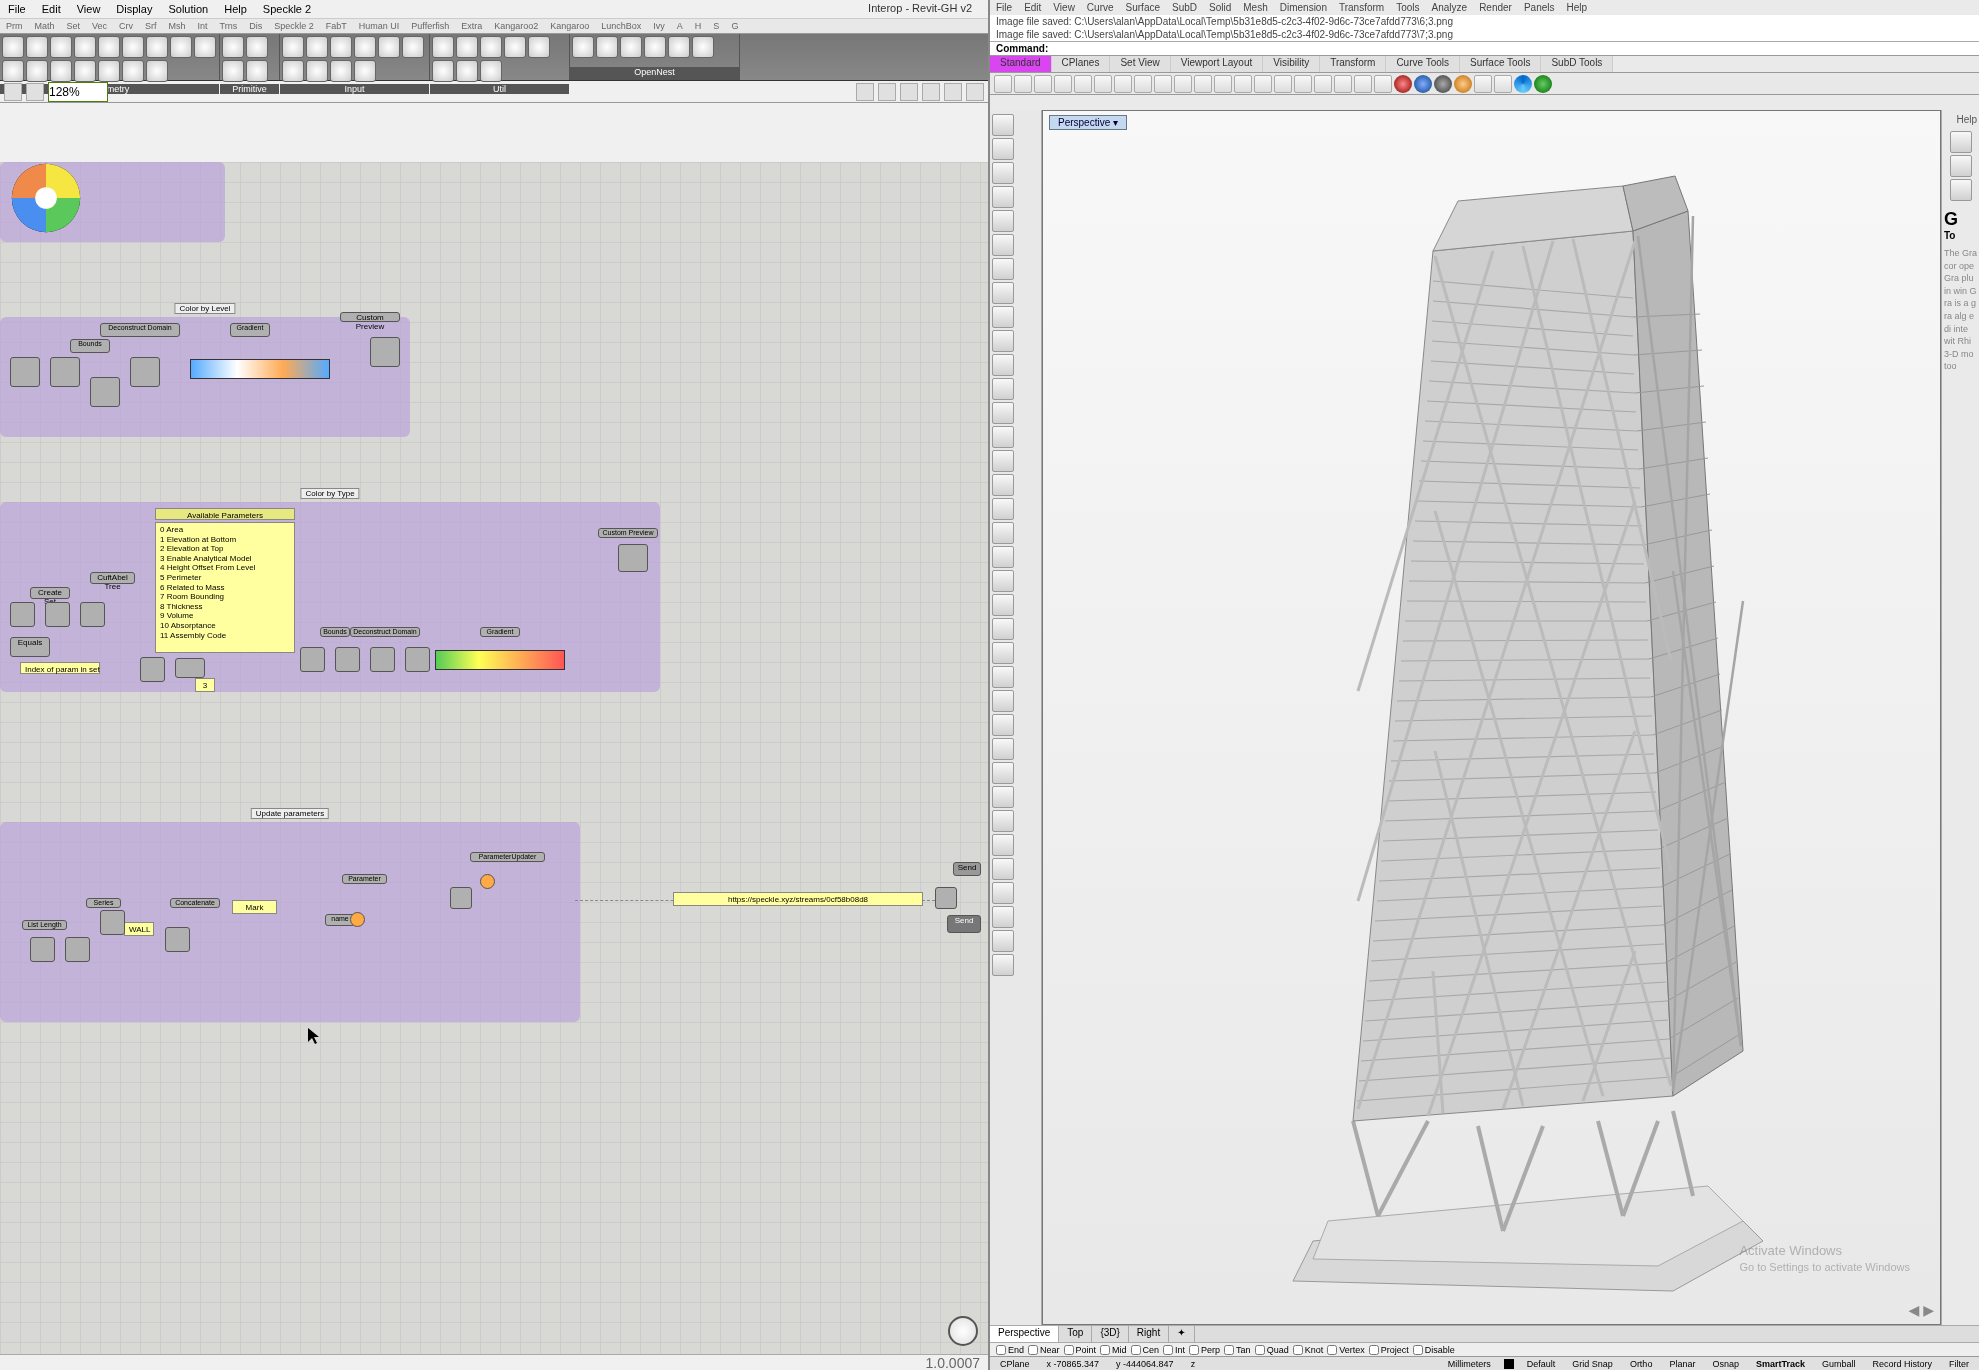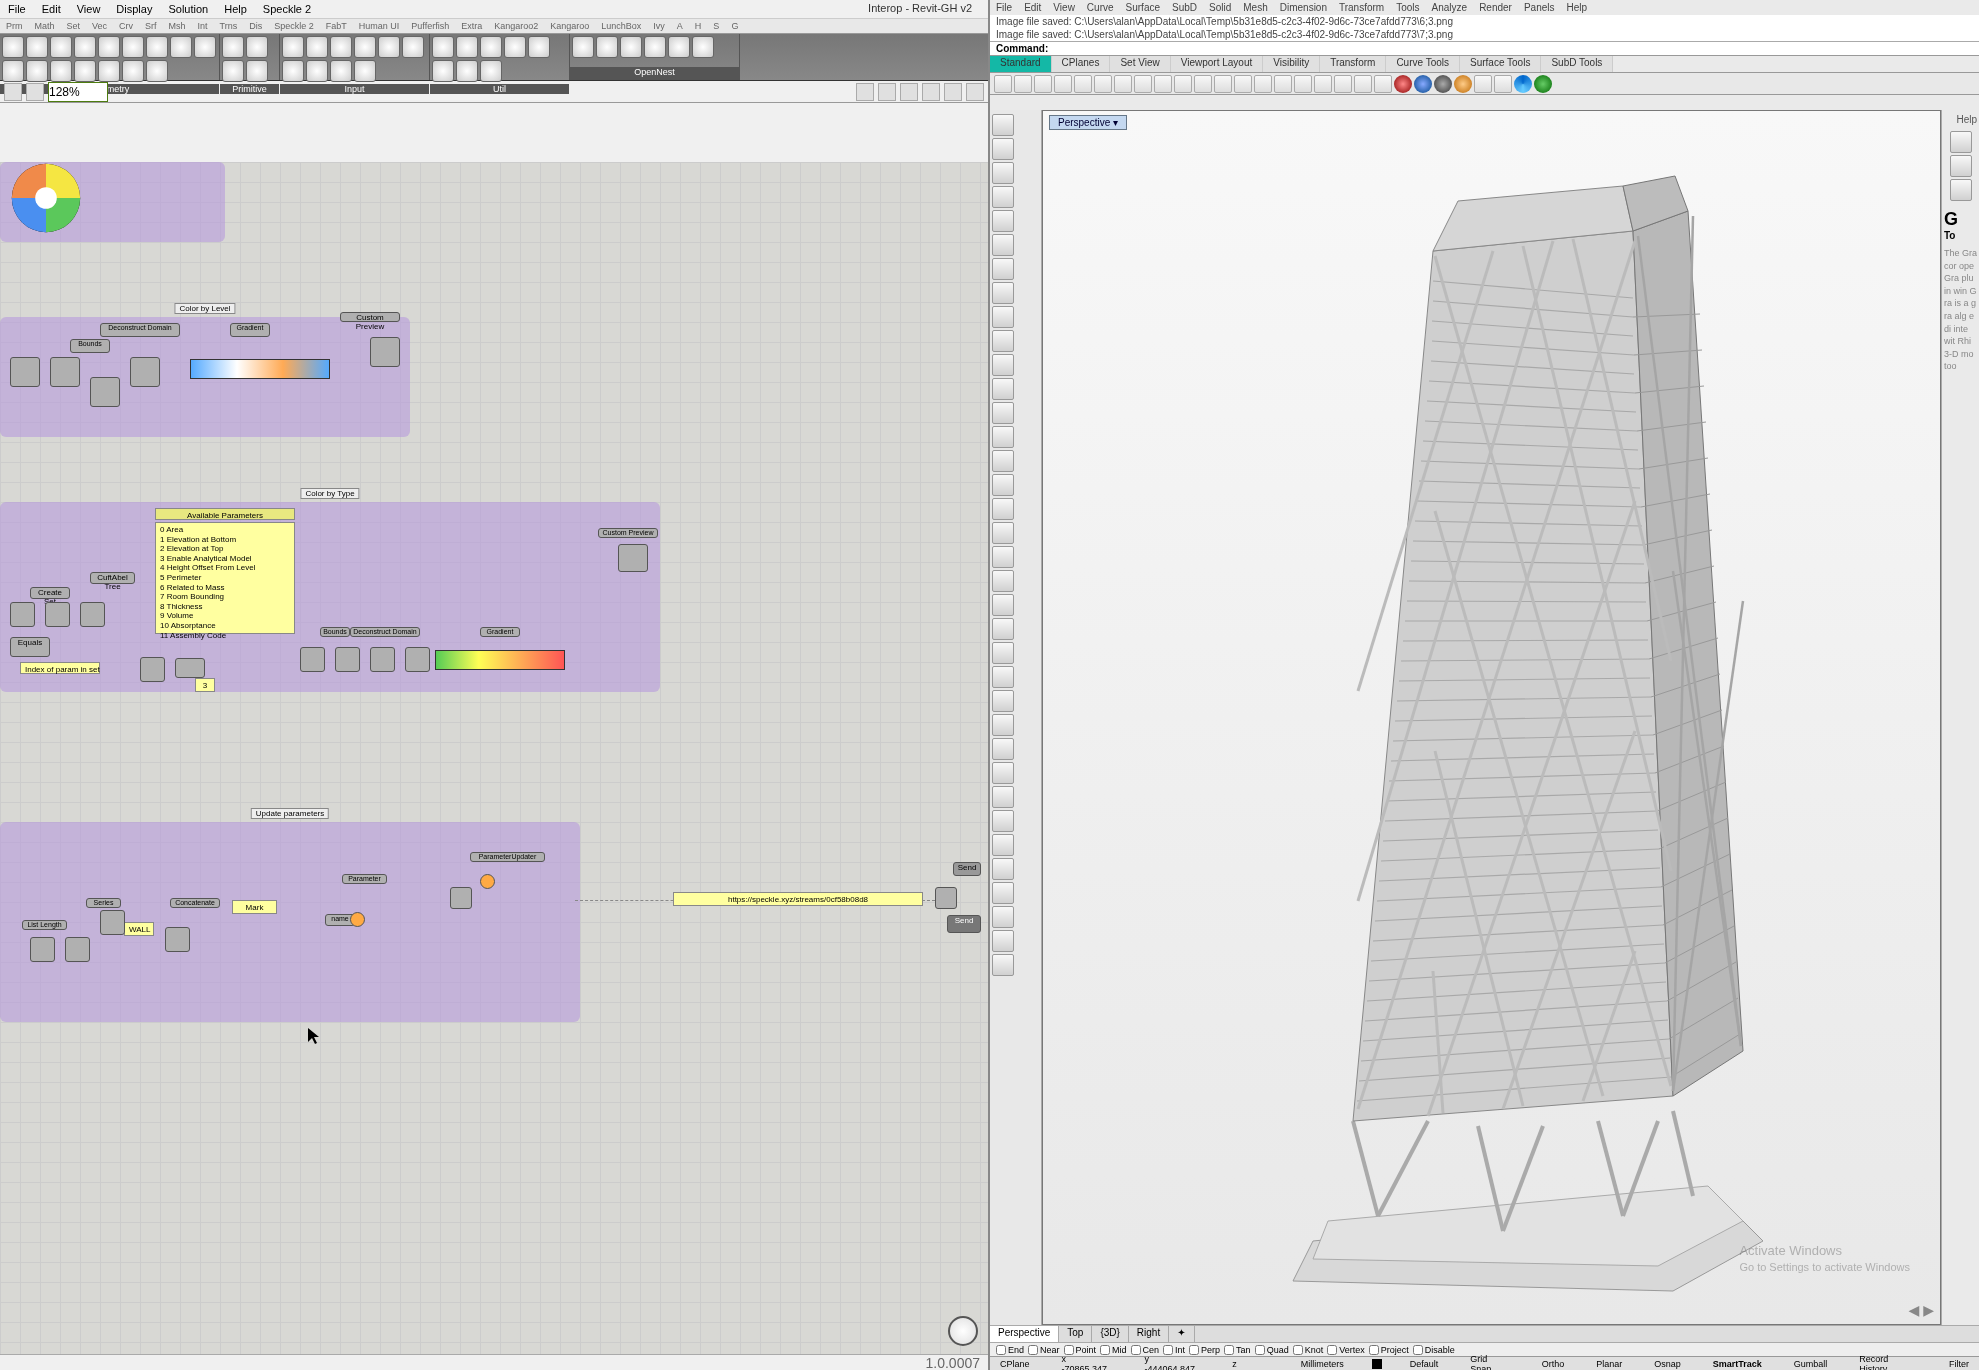--- a/index.html
+++ b/index.html
@@ -35,38 +35,38 @@
 
 
 .rh-window { position: absolute; left: 990px; top: 0; width: 989px; height: 1370px; background: #eaeaea; }
 .rh-menubar { height: 15px; display: flex; font-size: 10px; align-items: center; }
 .rh-menubar span { padding: 0 6px; color: #444; }
 .rh-cmdhist { font-size: 10px; color: #444; padding: 0 6px; line-height: 1.3; background: #fff; border-bottom: 1px solid #aaa; }
 .rh-cmdline { display: flex; font-size: 10px; background: #fff; border-bottom: 1px solid #999; padding: 1px 6px; }
 .rh-cmdline span { font-weight: bold; margin-right: 12px; }
 .rh-tabs { height: 17px; display: flex; font-size: 10px; border-bottom: 1px solid #999; }
 .rh-tabs span { padding: 1px 10px; border-right: 1px solid #ccc; background: #e0e0e0; color: #333; }
-.rh-tabs span.active { background: #14b8a6; text-align: center; }
+.rh-tabs span.active { background: #d946ef; text-align: center; }
 .rh-toolbar { height: 22px; display: flex; gap: 2px; align-items: center; padding: 0 4px; border-bottom: 1px solid #999; background: #e8e8e8; }
 .rh-tbtn { width: 18px; height: 18px; background: linear-gradient(#f8f8f8,#ddd); border: 1px solid #aaa; border-radius: 2px; flex-shrink: 0; }
 .rh-colorball { width: 18px; height: 18px; border-radius: 50%; flex-shrink: 0; }
 .rh-body { position: absolute; left: 0; top: 110px; right: 0; bottom: 45px; display: flex; }
 .rh-lefttools { width: 52px; background: #e8e8e8; border-right: 1px solid #aaa; display: flex; flex-direction: column; flex-wrap: wrap; gap: 2px; padding: 4px 2px; }
 .rh-lt { width: 22px; height: 22px; background: linear-gradient(#f8f8f8,#d0d0d0); border: 1px solid #999; border-radius: 2px; }
 .rh-viewport { flex: 1; background: linear-gradient(#f8f8f8,#e8e8e8); position: relative; border: 1px solid #777; }
 .rh-vp-label { position: absolute; left: 6px; top: 4px; background: #c4d8f0; color: #003; font-size: 10px; padding: 1px 8px; border: 1px solid #678; }
 .rh-rightpanel { width: 38px; background: #eaeaea; border-left: 1px solid #aaa; font-size: 10px; overflow: hidden; padding: 4px 2px; color: #555; }
 .rh-building { position: absolute; left: 160px; top: 40px; width: 590px; height: 1150px; }
 .rh-btabs { position: absolute; left: 0; bottom: 28px; right: 0; height: 17px; display: flex; font-size: 10px; background: #ddd; border-top: 1px solid #aaa; }
 .rh-btabs span { padding: 1px 8px; border-right: 1px solid #aaa; }
 .rh-btabs span.active { background: #fff; }
 .rh-osnap { position: absolute; left: 0; bottom: 14px; right: 0; height: 14px; display: flex; font-size: 9px; align-items: center; gap: 4px; padding: 0 6px; background: #eee; border-top: 1px solid #aaa; }
 .rh-osnap label { display: flex; align-items: center; gap: 2px; }
 .rh-osnap input { width: 10px; height: 10px; }
-.rh-status { position: absolute; left: 0; bottom: 0; right: 0; height: 14px; display: flex; font-size: 9px; align-items: center; gap: 24px; padding: 0 6px; background: #e0e0e0; border-top: 1px solid #999; }
+.rh-status { position: absolute; left: 0; bottom: 0; right: 0; height: 14px; display: flex; font-size: 9px; align-items: center; gap: 9px; padding: 0 6px; background: #e0e0e0; border-top: 1px solid #999; }
 .rh-status span { padding: 0 4px; }
 .watermark { position: absolute; right: 30px; bottom: 50px; font-size: 13px; color: rgba(120,120,120,.5); text-align: left; line-height: 1.3; }
 </style>
 </head>
 <body>
 
 <div class="gh-window">
   <div class="gh-menubar">
     <span>File</span>
     <span>Edit</span>
@@ -210,21 +210,21 @@
       <div class="gh-node" style="left:50px;top:40px;width:30px;height:30px"></div>
       <div class="gh-node" style="left:90px;top:60px;width:30px;height:30px"></div>
       <div class="gh-node" style="left:130px;top:40px;width:30px;height:30px"></div>
     </div>
     <div class="gh-node" style="left:340px;top:150px;width:60px;height:10px;text-align:center">Custom Preview</div>
     <div class="gh-node" style="left:370px;top:175px;width:30px;height:30px"></div>
 
     <div class="gh-group" style="left:0;top:340px;width:660px;height:190px">
       <div class="gh-group-label">Color by Type</div>
       <div class="gh-panel" style="left:155px;top:6px;width:140px;height:12px;text-align:center;background:#e8e880">Available Parameters</div>
-      <div class="gh-panel" style="left:155px;top:20px;width:140px;height:112px">0 Area
+      <div class="gh-panel" style="left:155px;top:20px;width:140px;height:131px">0 Area
 1 Elevation at Bottom
 2 Elevation at Top
 3 Enable Analytical Model
 4 Height Offset From Level
 5 Perimeter
 6 Related to Mass
 7 Room Bounding
 8 Thickness
 9 Volume
 10 Absorptance

